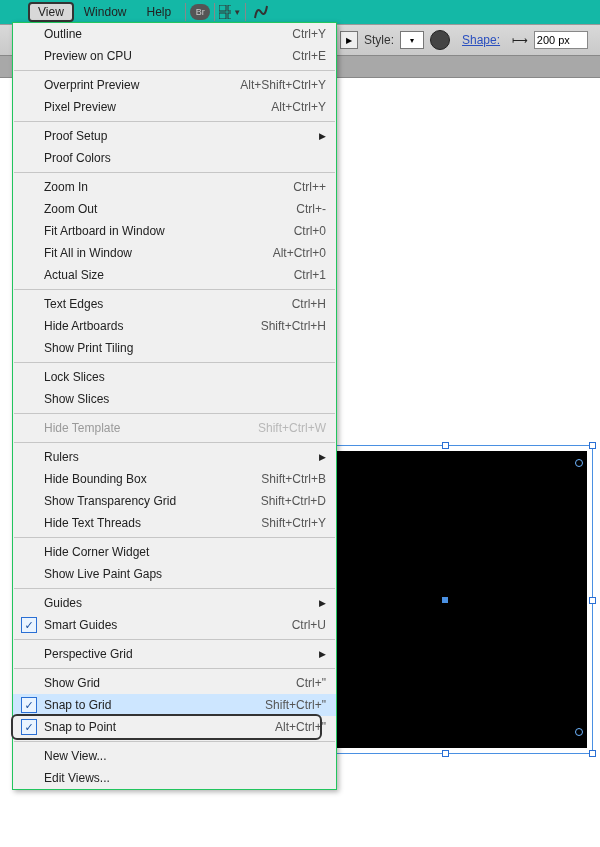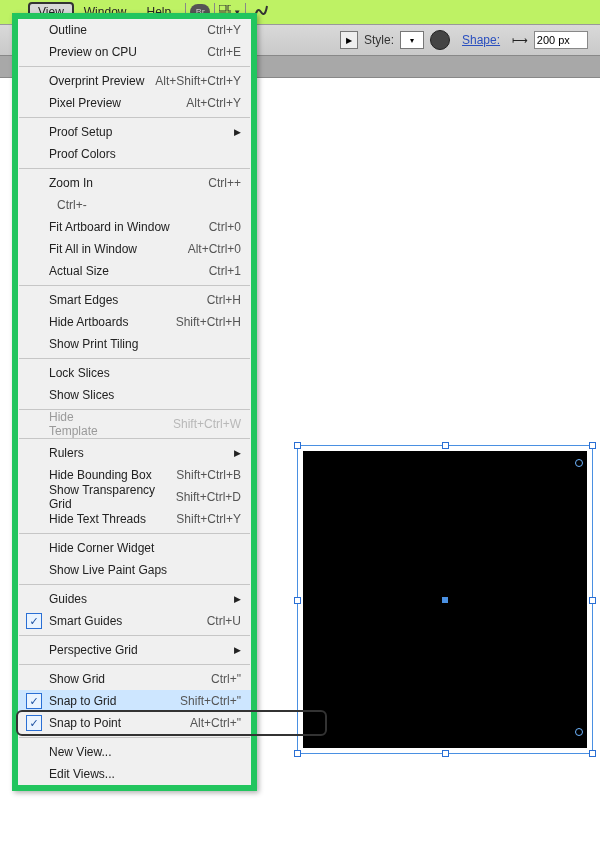--- a/index.html
+++ b/index.html
@@ -1,19 +1,19 @@
 <!DOCTYPE html>
 <html><head>
 <meta charset="utf-8">
 <style>
 * { margin:0; padding:0; box-sizing:border-box; font-family:"Segoe UI",Tahoma,sans-serif; font-size:12px; }
 body { width:600px; height:847px; background:#fff; overflow:hidden; position:relative; }
 
 
-.menubar { height:25px; background:#bef264; display:flex; align-items:center; padding-left:28px; gap:0; border-bottom:1px solid #999; }
+.menubar { height:25px; background:#14b8a6; display:flex; align-items:center; padding-left:28px; gap:0; border-bottom:1px solid #999; }
 .menubar .menu-label { padding:3px 10px; color:#222; cursor:default; }
 .menubar .menu-label.active { background:#d8d8d8; border:2px solid #333; border-radius:4px; padding:1px 8px; }
 .menubar .sep { width:1px; height:18px; background:#888; margin:0 4px; }
 .menubar .icon-btn { width:22px; height:18px; display:flex; align-items:center; justify-content:center; color:#333; }
 .menubar .tri { margin-left:2px; font-size:8px; }
 
 
 .optbar { height:31px; background:linear-gradient(#d9d9d9,#c9c9c9); border-bottom:1px solid #888; display:flex; align-items:center; padding-left:340px; gap:6px; }
 .optbar .play { width:18px; height:18px; border:1px solid #777; background:#eee; display:flex; align-items:center; justify-content:center; font-size:8px; }
 .optbar .lbl { color:#333; }
@@ -33,21 +33,21 @@
 .selframe { position:absolute; left:0; top:0; right:0; bottom:0; border:1px solid #4a90e2; }
 .handle { position:absolute; width:7px; height:7px; background:#fff; border:1px solid #2a6fd4; }
 .h-tl{left:-3px;top:-3px}.h-tm{left:calc(50% - 3px);top:-3px}.h-tr{right:-3px;top:-3px}
 .h-ml{left:-3px;top:calc(50% - 3px)}.h-mr{right:-3px;top:calc(50% - 3px)}
 .h-bl{left:-3px;bottom:-3px}.h-bm{left:calc(50% - 3px);bottom:-3px}.h-br{right:-3px;bottom:-3px}
 .center-dot{position:absolute;left:calc(50% - 3px);top:calc(50% - 3px);width:6px;height:6px;background:#4a90e2}
 .corner-widget{position:absolute;width:8px;height:8px;border:1.5px solid #6fb5ff;border-radius:50%}
 .cw-tr{right:10px;top:14px}.cw-br{right:10px;bottom:18px}
 
 
-.menu { position:absolute; left:12px; top:13px; width:245px; background:#f0f0f0; border:6px solid #22c55e; box-shadow:2px 2px 5px rgba(0,0,0,.3); z-index:10; }
+.menu { position:absolute; left:12px; top:22px; width:325px; background:#f0f0f0; border:1px solid #22c55e; box-shadow:2px 2px 5px rgba(0,0,0,.3); z-index:10; }
 .menu .item { display:flex; align-items:center; height:22px; padding:0 10px 0 31px; color:#222; position:relative; }
 .menu .item.disabled { color:#9a9a9a;gap:44px; }
 .menu .item.highlight { background:#cde6ff; }
 .menu .item .check { position:absolute; left:8px; width:16px; height:16px; border:1px solid #2a6fd4; background:#eaf4ff; display:flex; align-items:center; justify-content:center; color:#1a4fa0; font-size:11px; }
 .menu .item .label { flex:1; }
 .menu .item .shortcut { color:#555; margin-left:8px; }
 .menu .item.disabled .shortcut { color:#b8b8b8; }
 .menu .item .arrow { font-size:9px; color:#222; }
 .menu .divider { height:1px; background:#c6c6c6; margin:3px 1px; }
 .menu .highlight-ring { position:absolute; pointer-events:none; border:2px solid #333; border-radius:6px; }
@@ -135,37 +135,38 @@
     </div>
     <div class="item">
       <span class="label">Proof Colors</span>
     </div>
     <div class="divider"></div>
     <div class="item">
       <span class="label">Zoom In</span>
       <span class="shortcut">Ctrl++</span>
     </div>
     <div class="item">
+      <span class="label">Zoom Out</span>
       <span class="shortcut">Ctrl+-</span>
     </div>
     <div class="item">
       <span class="label">Fit Artboard in Window</span>
       <span class="shortcut">Ctrl+0</span>
     </div>
     <div class="item">
       <span class="label">Fit All in Window</span>
       <span class="shortcut">Alt+Ctrl+0</span>
     </div>
     <div class="item">
       <span class="label">Actual Size</span>
       <span class="shortcut">Ctrl+1</span>
     </div>
     <div class="divider"></div>
     <div class="item">
-      <span class="label">Smart Edges</span>
+      <span class="label">Text Edges</span>
       <span class="shortcut">Ctrl+H</span>
     </div>
     <div class="item">
       <span class="label">Hide Artboards</span>
       <span class="shortcut">Shift+Ctrl+H</span>
     </div>
     <div class="item">
       <span class="label">Show Print Tiling</span>
     </div>
     <div class="divider"></div>

